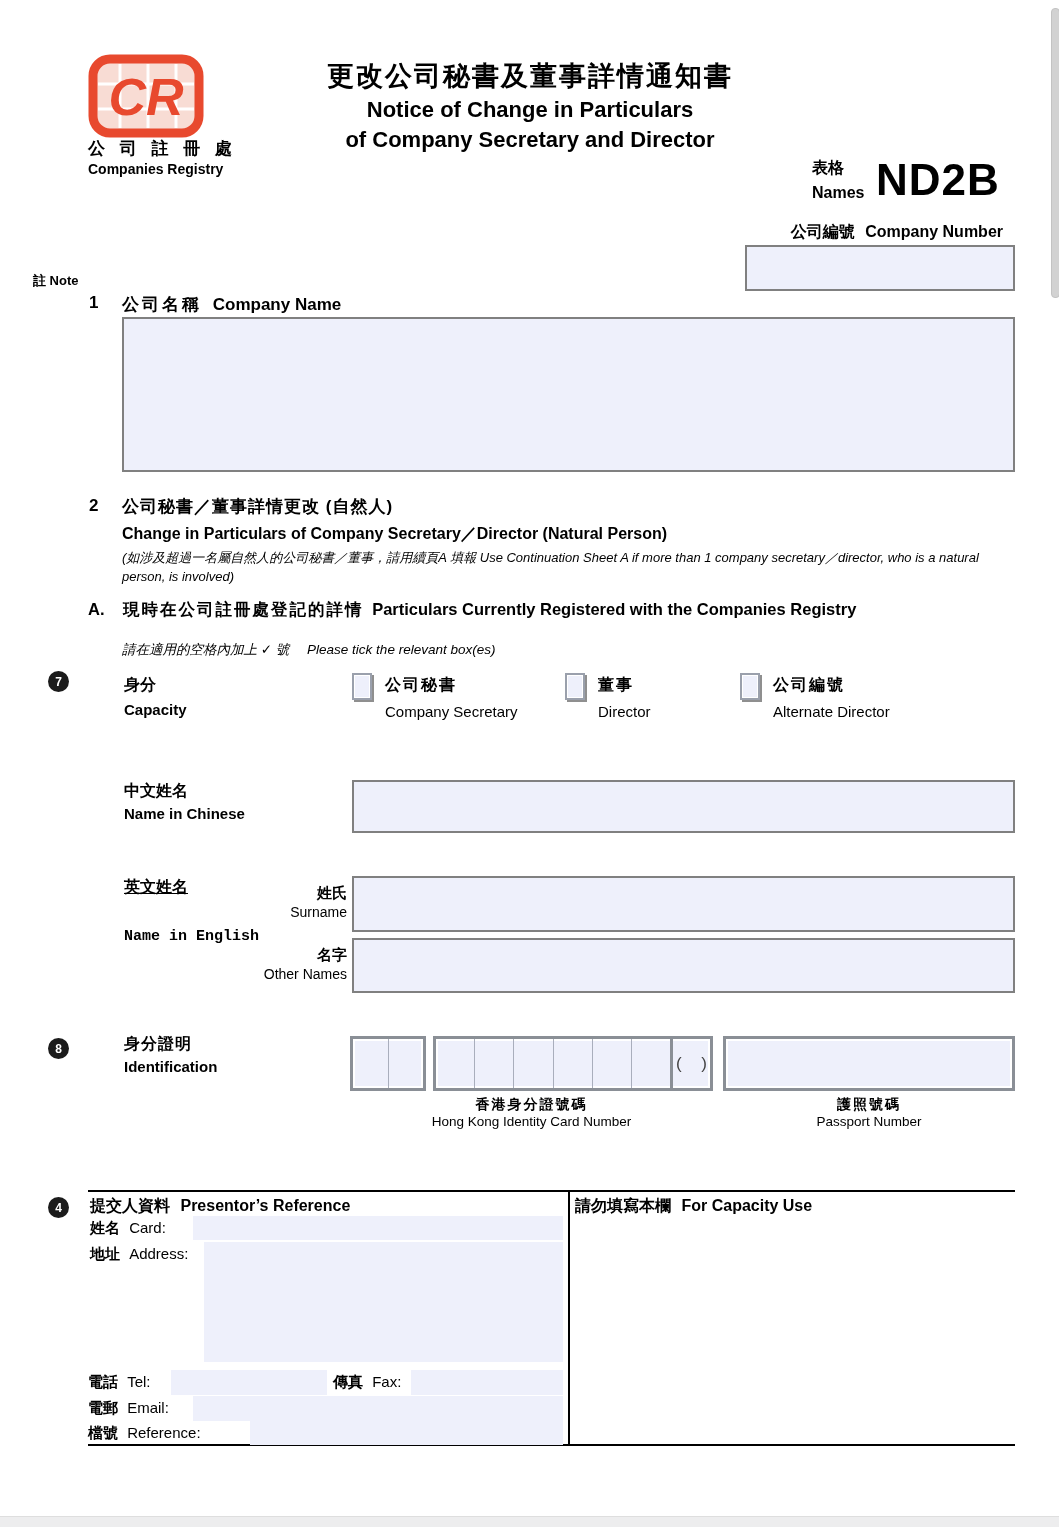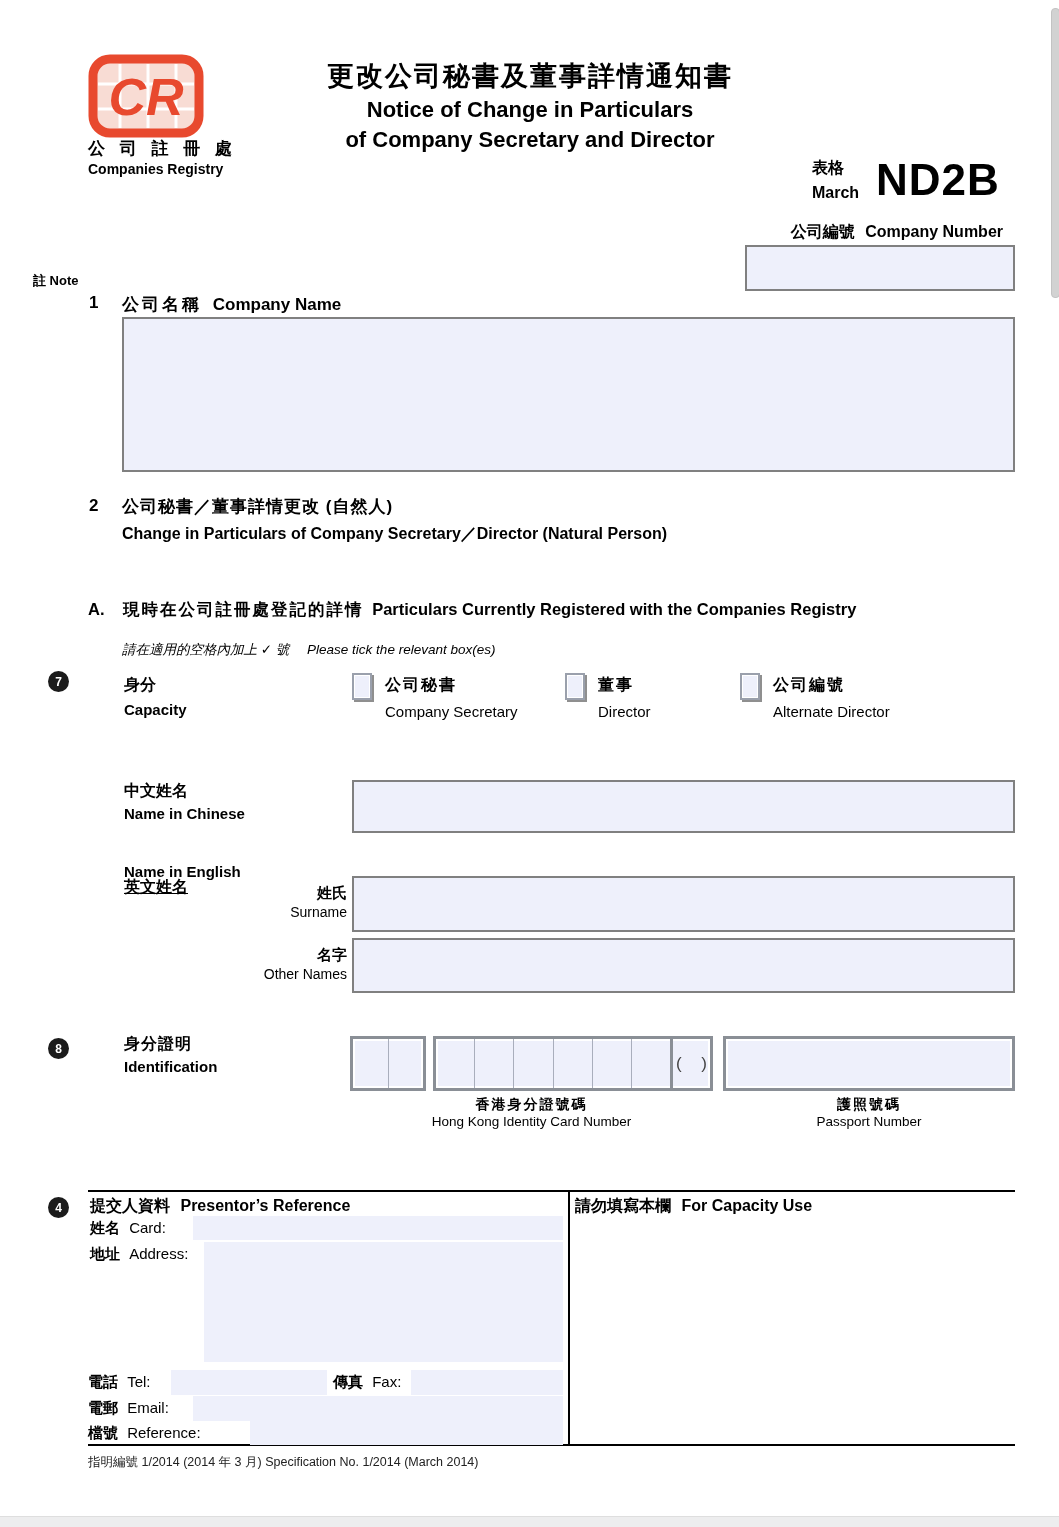--- a/index.html
+++ b/index.html
@@ -73,41 +73,42 @@
     </svg>
   </div>
   <div class="abs b" style="left:88px;top:137px;font-size:17px;letter-spacing:5px;">公 司 註 冊 處</div>
   <div class="abs b" style="left:88px;top:161px;font-size:14px;">Companies Registry</div>
 
   <div class="abs b center" style="left:255px;top:58px;width:550px;font-size:27px;letter-spacing:2px;">更改公司秘書及董事詳情通知書</div>
   <div class="abs b center" style="left:255px;top:97px;width:550px;font-size:22px;">Notice of Change in Particulars</div>
   <div class="abs b center" style="left:255px;top:127px;width:550px;font-size:22px;">of Company Secretary and Director</div>
 
   <div class="abs b" style="left:812px;top:158px;font-size:16px;">表格</div>
-  <div class="abs b" style="left:812px;top:184px;font-size:16px;">March</div>
+  <div class="abs b" style="left:812px;top:184px;font-size:16px;">Names</div>
   <div class="abs b" style="left:876px;top:155px;font-size:44px;letter-spacing:1px;">ND2B</div>
 
   <div class="abs b" style="left:745px;top:222px;width:258px;text-align:right;font-size:16px;">
     <span>公司編號</span>
     <span style="margin-left:6px;">Company Number</span>
   </div>
   <div class="abs field" style="left:745px;top:245px;width:270px;height:46px;font-size:16px;padding:4px 6px;"></div>
 
   <div class="abs b" style="left:33px;top:272px;font-size:13px;">註 Note</div>
 
   <div class="abs b" style="left:89px;top:293px;font-size:17px;">1</div>
   <div class="abs b" style="left:122px;top:293px;font-size:17px;">
     <span style="letter-spacing:3px;margin-top:36px;">公司名稱</span>
     <span style="margin-left:6px;letter-spacing:0;">Company Name</span>
   </div>
   <div class="abs field" style="left:122px;top:317px;width:893px;height:155px;font-size:16px;padding:6px 8px;"></div>
 
   <div class="abs b" style="left:89px;top:496px;font-size:17px;">2</div>
   <div class="abs b" style="left:122px;top:495px;font-size:17px;letter-spacing:1px;">公司秘書／董事詳情更改  (自然人)</div>
   <div class="abs b" style="left:122px;top:524px;font-size:16px;">Change in Particulars of Company Secretary／Director (Natural Person)</div>
+  <div class="abs i" style="left:122px;top:549px;width:902px;font-size:13px;line-height:1.45;">(如涉及超過一名屬自然人的公司秘書／董事，請用續頁A 填報 Use Continuation Sheet A if more than 1 company secretary／director, who is a natural person, is involved)</div>
 
   <div class="abs b" style="left:88px;top:599px;font-size:16.5px;">
     <span>A.</span>
     <span style="margin-left:14px;letter-spacing:2px;">現時在公司註冊處登記的詳情</span>
     <span style="margin-left:4px;letter-spacing:0;">Particulars Currently Registered with the Companies Registry</span>
   </div>
 
   <div class="abs i" style="left:122px;top:641px;font-size:13.5px;">
     <span>請在適用的空格內加上 ✓ 號</span>
     <span style="margin-left:14px;">Please tick the relevant box(es)</span>
@@ -127,21 +128,21 @@
 
   <div class="abs checkbox" style="left:740px;top:673px;"></div>
   <div class="abs cap-zh" style="left:773px;top:675px;letter-spacing:2px;">公司編號</div>
   <div class="abs cap-en" style="left:773px;top:703px;">Alternate Director</div>
 
   <div class="abs cap-zh" style="left:124px;top:781px;">中文姓名</div>
   <div class="abs b cap-en" style="left:124px;top:805px;">Name in Chinese</div>
   <div class="abs field" style="left:352px;top:780px;width:663px;height:53px;font-size:16px;padding:4px 8px;"></div>
 
   <div class="abs cap-zh" style="left:124px;top:877px;text-decoration:underline;">英文姓名</div>
-  <div class="abs b cap-en" style="left:124px;top:863px;">Name in English</div>
+  <div class="abs b cap-en" style="left:124px;top:928px;font-family:Liberation Mono, monospace;">Name in English</div>
 
   <div class="abs b" style="left:240px;top:884px;width:107px;text-align:right;font-size:15px;">姓氏</div>
   <div class="abs" style="left:240px;top:904px;width:107px;text-align:right;font-size:14px;">Surname</div>
   <div class="abs field" style="left:352px;top:876px;width:663px;height:56px;font-size:16px;padding:4px 8px;"></div>
 
   <div class="abs b" style="left:240px;top:946px;width:107px;text-align:right;font-size:15px;">名字</div>
   <div class="abs" style="left:240px;top:966px;width:107px;text-align:right;font-size:14px;">Other Names</div>
   <div class="abs field" style="left:352px;top:938px;width:663px;height:55px;font-size:16px;padding:4px 8px;"></div>
 
   <div class="abs note-circle" style="left:48px;top:1038px;">8</div>
@@ -213,18 +214,17 @@
     <span style="margin-left:5px;">Email:</span>
   </div>
   <div class="abs fill-only" style="left:193px;top:1396px;width:370px;height:25px;font-size:14px;padding:2px 5px;"></div>
 
   <div class="abs" style="left:88px;top:1424px;font-size:15px;">
     <span class="b">檔號</span>
     <span style="margin-left:5px;">Reference:</span>
   </div>
   <div class="abs fill-only" style="left:250px;top:1421px;width:313px;height:24px;font-size:14px;padding:2px 5px;"></div>
 
-  <div class="abs" style="left:88px;top:1454px;font-size:12.5px;color:#222;">指明編號 1/2014 (2014 年 3 月) Specification No. 1/2014 (March 2014)</div>
 
   <div class="abs" style="left:1051px;top:8px;width:7px;height:288px;background:#d2d2d2;border:1px solid #c3c3c3;border-radius:4px;"></div>
   <div class="abs" style="left:0px;top:1516px;width:1059px;height:11px;background:#ededee;border-top:1px solid #dedede;"></div>
 
 </div>
 
 </body></html>

